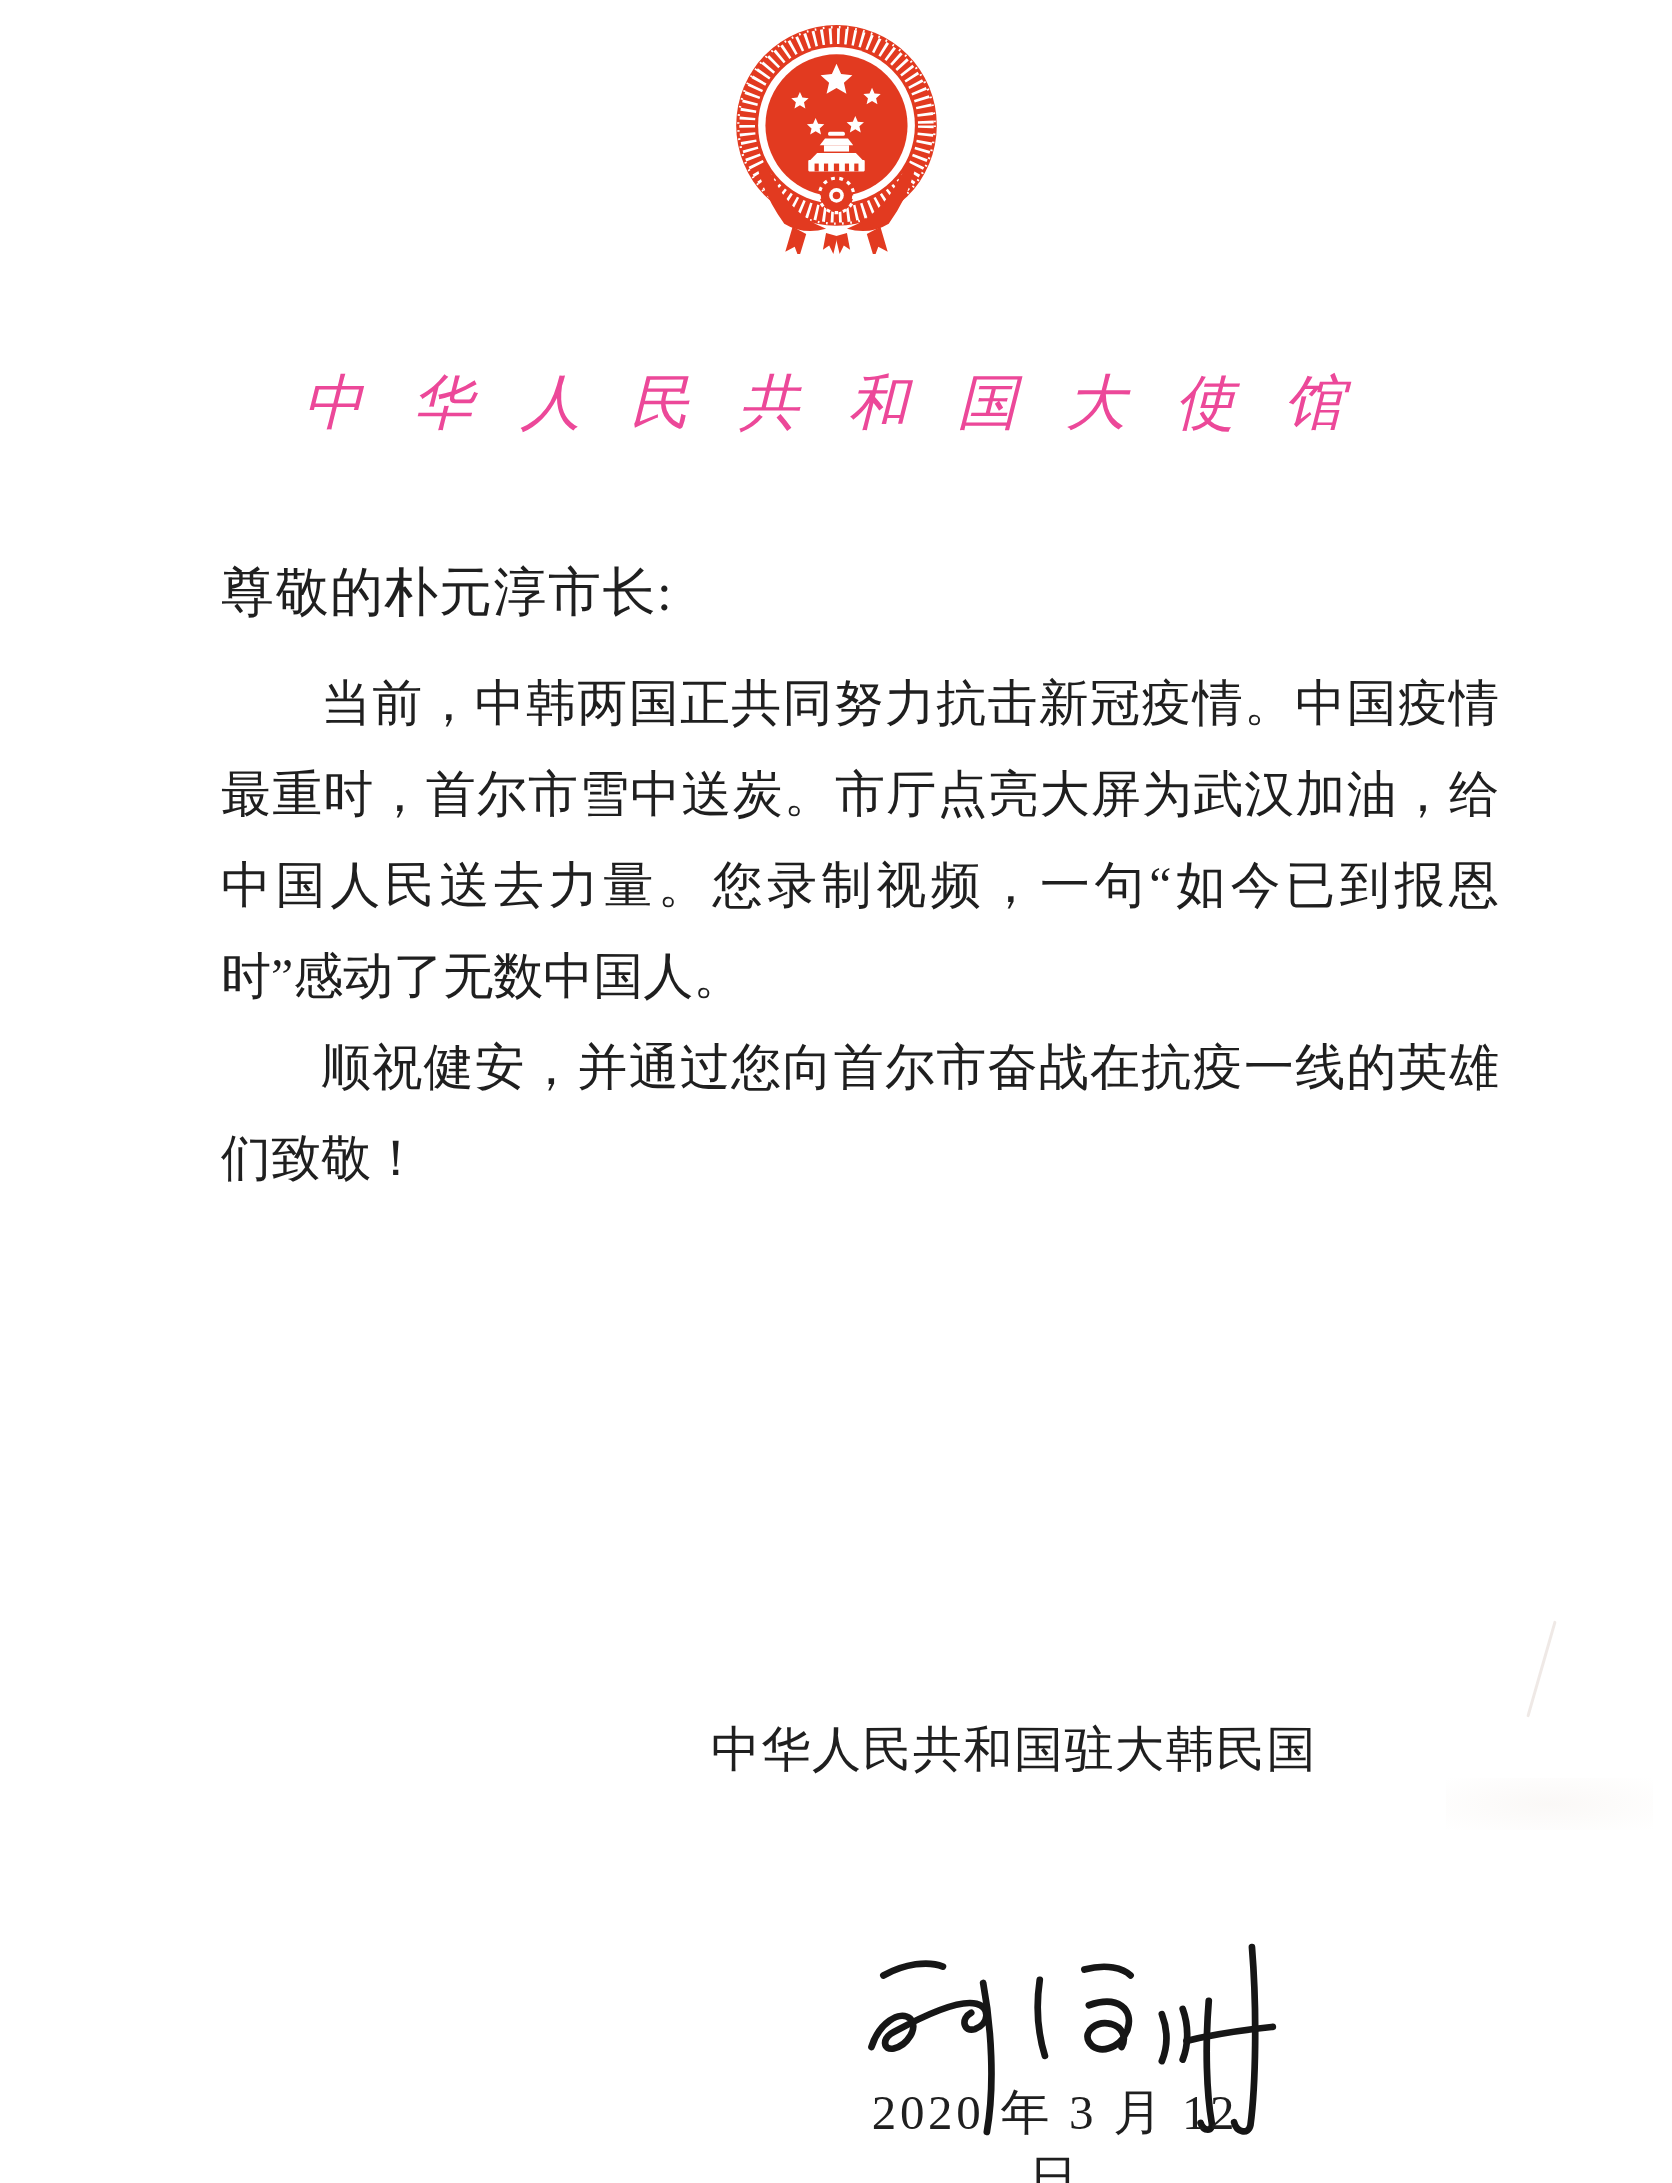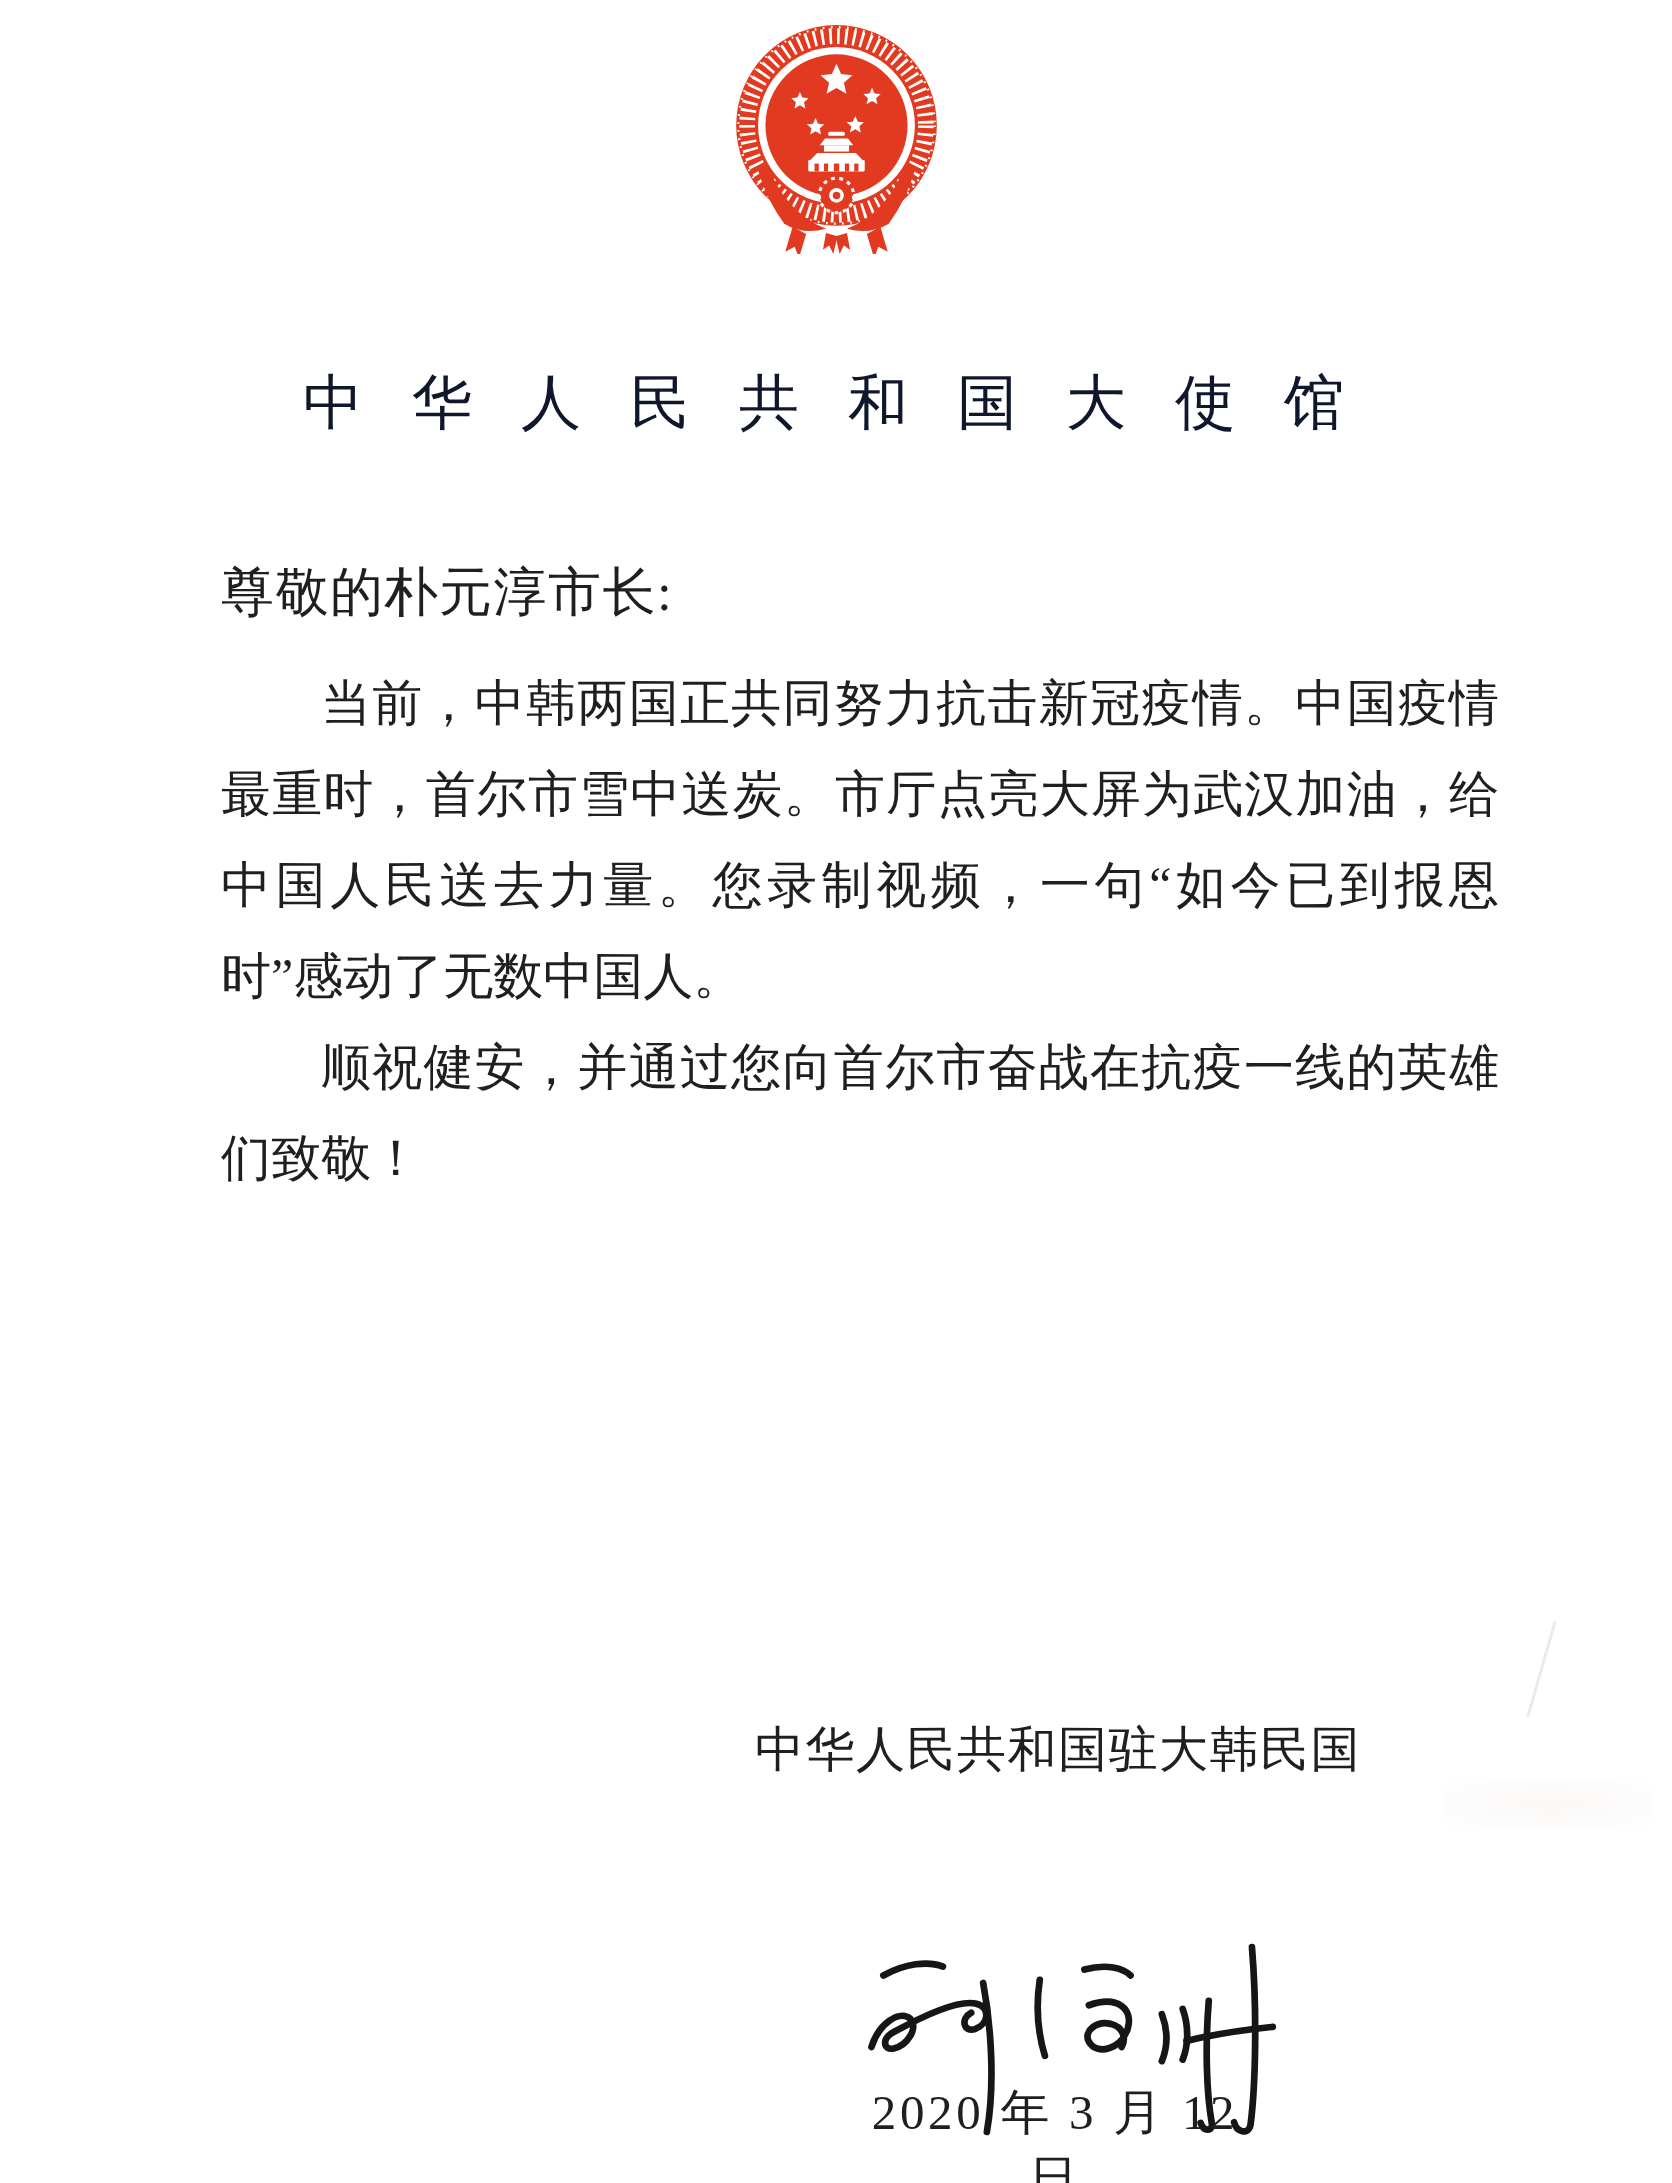--- a/index.html
+++ b/index.html
@@ -58,24 +58,24 @@
     text-align: justify;
   }
   .letter-body p {
     margin: 0;
     text-indent: 2em;
   }
 
   
   .closing {
     position: absolute;
-    left: 741px;
+    left: 711px;
     top: 1723px;
     width: 620px;
-    text-align: right;
+    text-align: left;
   }
   .closing .org {
     font-size: 49px;
     line-height: 53px;
     letter-spacing: 1.5px;
   }
   .closing .signer-title {
     font-size: 49px;
     line-height: 53px;
     letter-spacing: 4.4px;
@@ -176,21 +176,21 @@
       <path d="M110 200 l3 16 -6 -4 -4 8 -4 -17 z"></path>
 
       <circle cx="100" cy="164" r="16"></circle>
       <circle cx="100" cy="164" r="16.5" fill="none" stroke="#ffffff" stroke-width="3" stroke-dasharray="3.6 4.4"></circle>
       <circle cx="100" cy="164" r="7" fill="#ffffff"></circle>
       <circle cx="100" cy="164" r="3.6"></circle>
     </g>
   </svg>
 </div>
 
-<div class="letterhead-title" style="color: #0f172a;">中华人民共和国大使馆</div>
+<div class="letterhead-title" style="color: #ec4899; font-style: italic;">中华人民共和国大使馆</div>
 
 <div class="salutation">尊敬的朴元淳市长:</div>
 
 <div class="letter-body">
   <p>当前，中韩两国正共同努力抗击新冠疫情。中国疫情最重时，首尔市雪中送炭。市厅点亮大屏为武汉加油，给中国人民送去力量。您录制视频，一句“如今已到报恩时”感动了无数中国人。</p>
   <p>顺祝健安，并通过您向首尔市奋战在抗疫一线的英雄们致敬！</p>
 </div>
 
 <div class="closing">
   <div class="org">中华人民共和国驻大韩民国</div>

